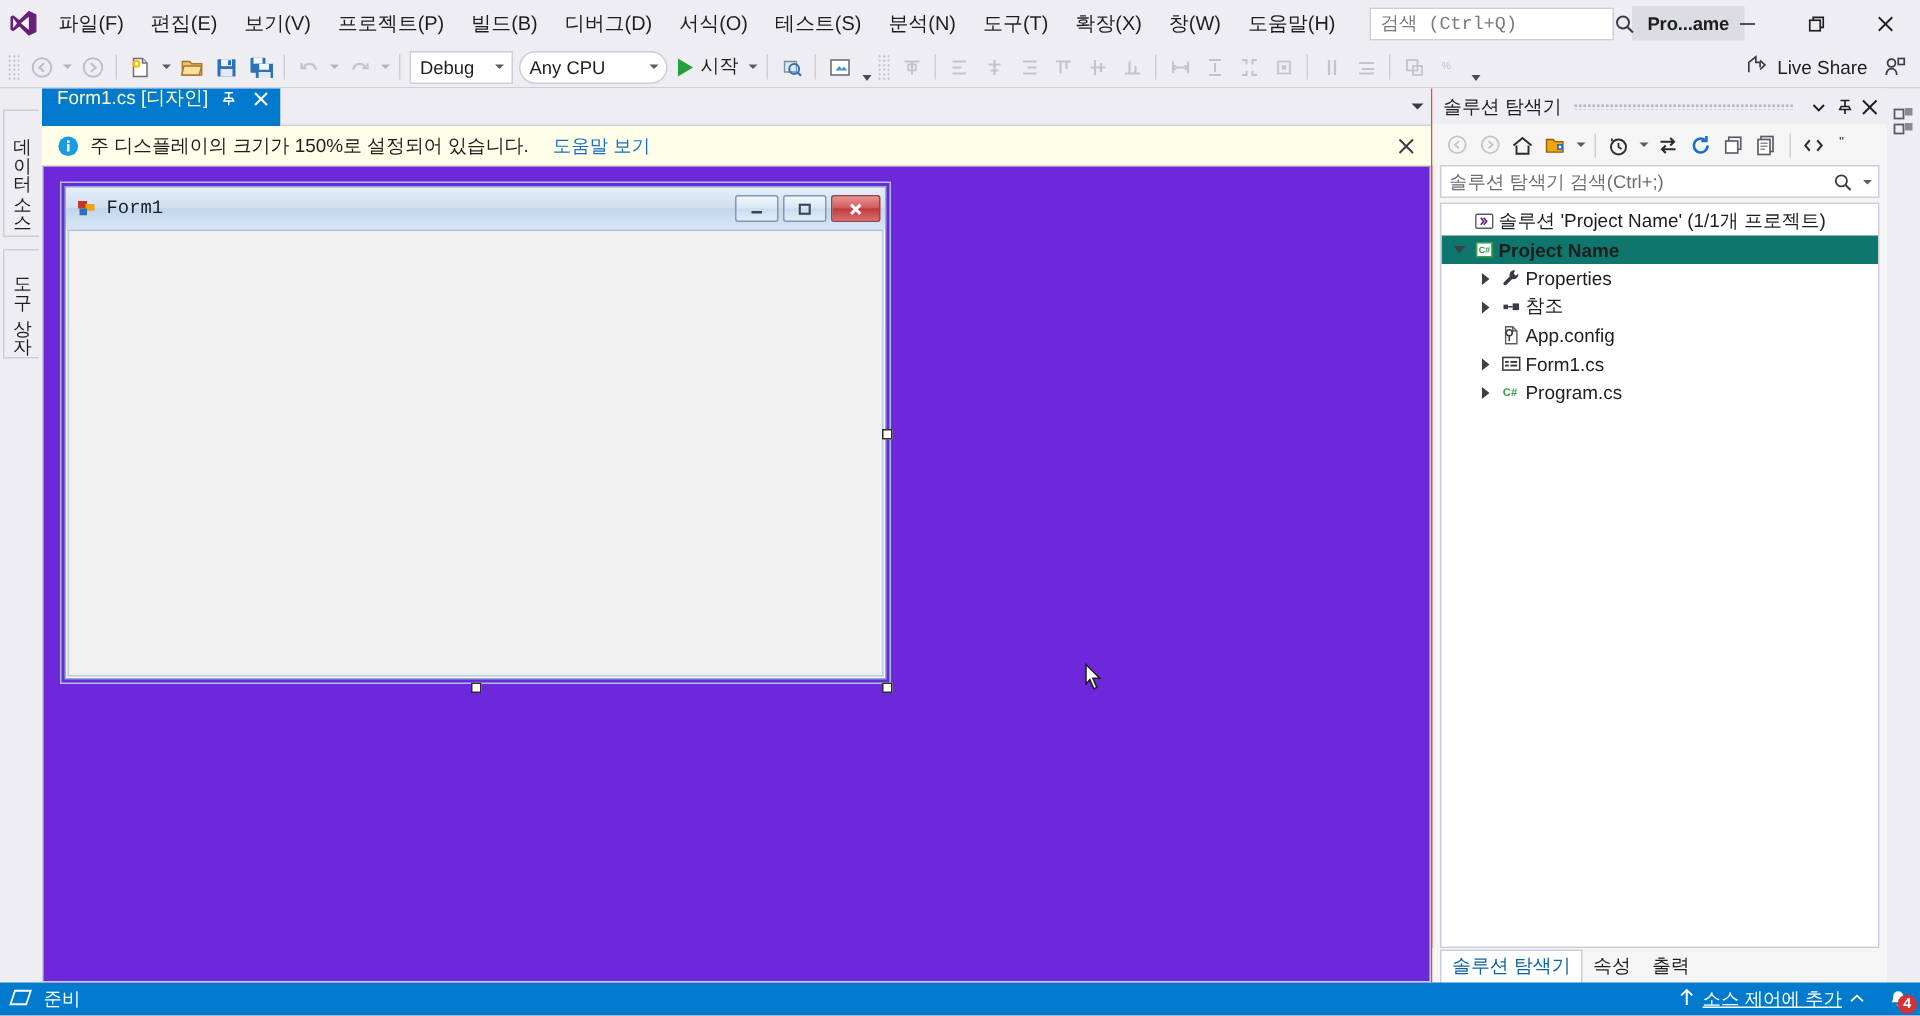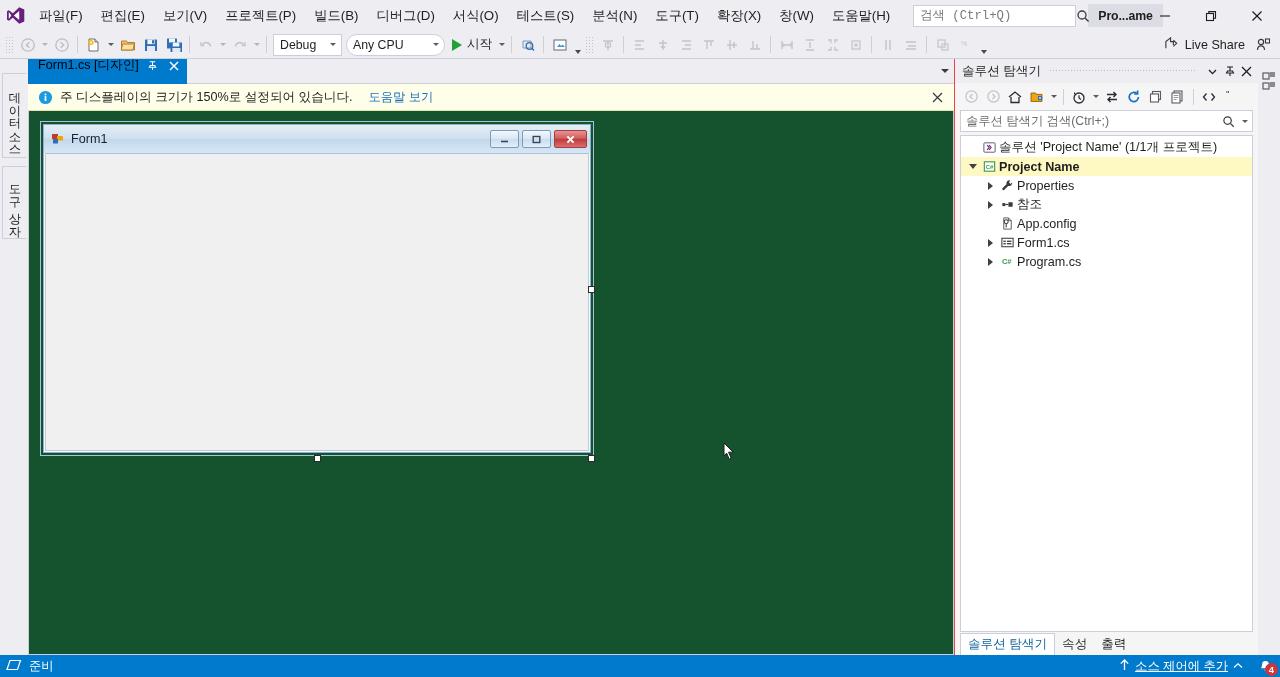--- a/index.html
+++ b/index.html
@@ -79,40 +79,40 @@
     align-items: center; padding-top: 14px; }
   .vtab { writing-mode: vertical-rl; text-orientation: mixed;
     background: #eeeef2; border: 1px solid #cccedb; border-right: none;
     padding: 9px 3px; font-size: 12.3px; color: #1e1e1e; cursor: default; margin-bottom: 8px;
     white-space: nowrap; }
 
   
   .center { flex: 1; display: flex; flex-direction: column; min-width: 0; background: #eeeef2; }
   .tabstrip { height: 25px; flex: 0 0 25px; display: flex; align-items: flex-end; background: #eeeef2; position: relative; }
   .doc-tab {
-    height: 25px; background: #007acc; color: #000000; display: flex; align-items: center;
+    height: 25px; background: #007acc; color: #fef9c3; display: flex; align-items: center;
     padding: 0 6px 12px 10px; font-size: 12.6px; cursor: default; gap: 7px; white-space: nowrap;
   }
   .doc-tab .pin, .doc-tab .x { display: flex; align-items: center; justify-content: center; width: 14px; height: 16px; }
   .tabstrip-rest { flex: 1; height: 25px; background: #eeeef2; border-bottom: 1px solid #cccedb; }
   .tabstrip-chev { width: 18px; height: 25px; display: flex; align-items: center; justify-content: center;
     background: #eeeef2; border-bottom: 1px solid #cccedb; }
   .tabstrip-chev::after { content: ""; border-left: 4px solid transparent; border-right: 4px solid transparent; border-top: 4.5px solid #3a3a42; }
 
   
   .notif { height: 27px; flex: 0 0 27px; background: #fffee8; border-bottom: 1px solid #e3e3b0;
     display: flex; align-items: center; padding: 0 8px 0 10px; gap: 0; }
   .notif .info-ico { width: 15px; height: 15px; flex: 0 0 15px; margin-right: 7px; }
   .notif .msg { font-size: 12.6px; color: #1e1e1e; white-space: nowrap; }
   .notif .lnk { font-size: 12.3px; color: #1a6fc4; margin-left: 16px; cursor: pointer; white-space: nowrap; }
   .notif .nx { margin-left: auto; width: 18px; height: 18px; display: flex; align-items: center; justify-content: center; cursor: default; }
 
   
-  .designer { flex: 1; background: #14532d; border: 1px solid #cccedb; border-top: none;
-    margin: 0; position: relative; overflow: hidden; }
+  .designer { flex: 1; background: #6d28d9; border: 1px solid #cccedb; border-top: none;
+    margin: 0; position: relative; overflow: hidden; font-family: Liberation Mono, monospace; }
 
   
   .form-wrap { position: absolute; left: 14px; top: 13px; width: 552px; height: 333px; }
   .form-win { position: absolute; left: 0; top: 0; width: 548px; height: 329px;
     background: linear-gradient(to bottom, #e9f1f8 0%, #dce9f5 100%);
     border: 1px solid #8faecb; box-shadow: inset 0 0 0 1px rgba(255,255,255,.7); }
   .form-titlebar { height: 28px; display: flex; align-items: center; padding: 0 3px 0 7px;
     background: linear-gradient(to bottom, #e4eef7 0%, #cfe0f0 48%, #c2d7ec 50%, #d7e6f5 100%); }
   .form-ico { width: 14px; height: 14px; flex: 0 0 14px; margin-right: 6px; }
   .form-title { font-size: 12.6px; color: #19222d; flex: 1; }
@@ -140,21 +140,21 @@
   .se-toolbar { height: 27px; flex: 0 0 27px; display: flex; align-items: center; padding-left: 5px; background: #f5f5f5; }
   .se-tb { width: 22px; height: 21px; display: flex; align-items: center; justify-content: center; cursor: default; }
   .se-sep { width: 1px; height: 16px; background: #cfcfd8; margin: 0 4px; }
   .se-search { height: 22px; flex: 0 0 22px; margin: 0 5px 3px 5px; background: #fff;
     border: 1px solid #cccedb; display: flex; align-items: center; padding: 0 2px 0 5px; }
   .se-search input { border: none; outline: none; flex: 1; font-size: 12.3px; color: #6d6d6d;
     font-family: "Liberation Sans", sans-serif; background: transparent; }
   .se-search input::placeholder { color: #6d6d6d; }
   .se-tree { flex: 1; background: #fff; border: 1px solid #cccedb; margin: 0 5px; overflow: hidden; padding-top: 2px; }
   .trow { height: 19px; display: flex; align-items: center; cursor: default; font-size: 12.6px; color: #1e1e1e; padding-right: 4px; }
-  .trow.selected { background: #fef9c3; }
+  .trow.selected { background: #0f766e; }
   .texp { width: 15px; flex: 0 0 15px; display: flex; align-items: center; justify-content: center; }
   .texp .arr { width: 0; height: 0; border-top: 4px solid transparent; border-bottom: 4px solid transparent; border-left: 5px solid #3f3f46; }
   .texp .arr.down { border-left: 4px solid transparent; border-right: 4px solid transparent; border-top: 5px solid #3f3f46; border-bottom: none; }
   .tico { width: 19px; flex: 0 0 19px; display: flex; align-items: center; justify-content: center; }
   .tlab { white-space: nowrap; }
   .tlab.bold { font-weight: bold; }
   .se-tabs { height: 23px; flex: 0 0 23px; display: flex; align-items: stretch; padding: 1px 0 0 5px; background: #f5f5f5; }
   .se-tab { padding: 0 7px; display: flex; align-items: center; font-size: 12.6px; color: #1e1e1e; cursor: default; }
   .se-tab.active { background: #fff; border: 1px solid #cccedb; border-bottom-color: #fff; color: #0e639c; margin-bottom: -1px; }
 

